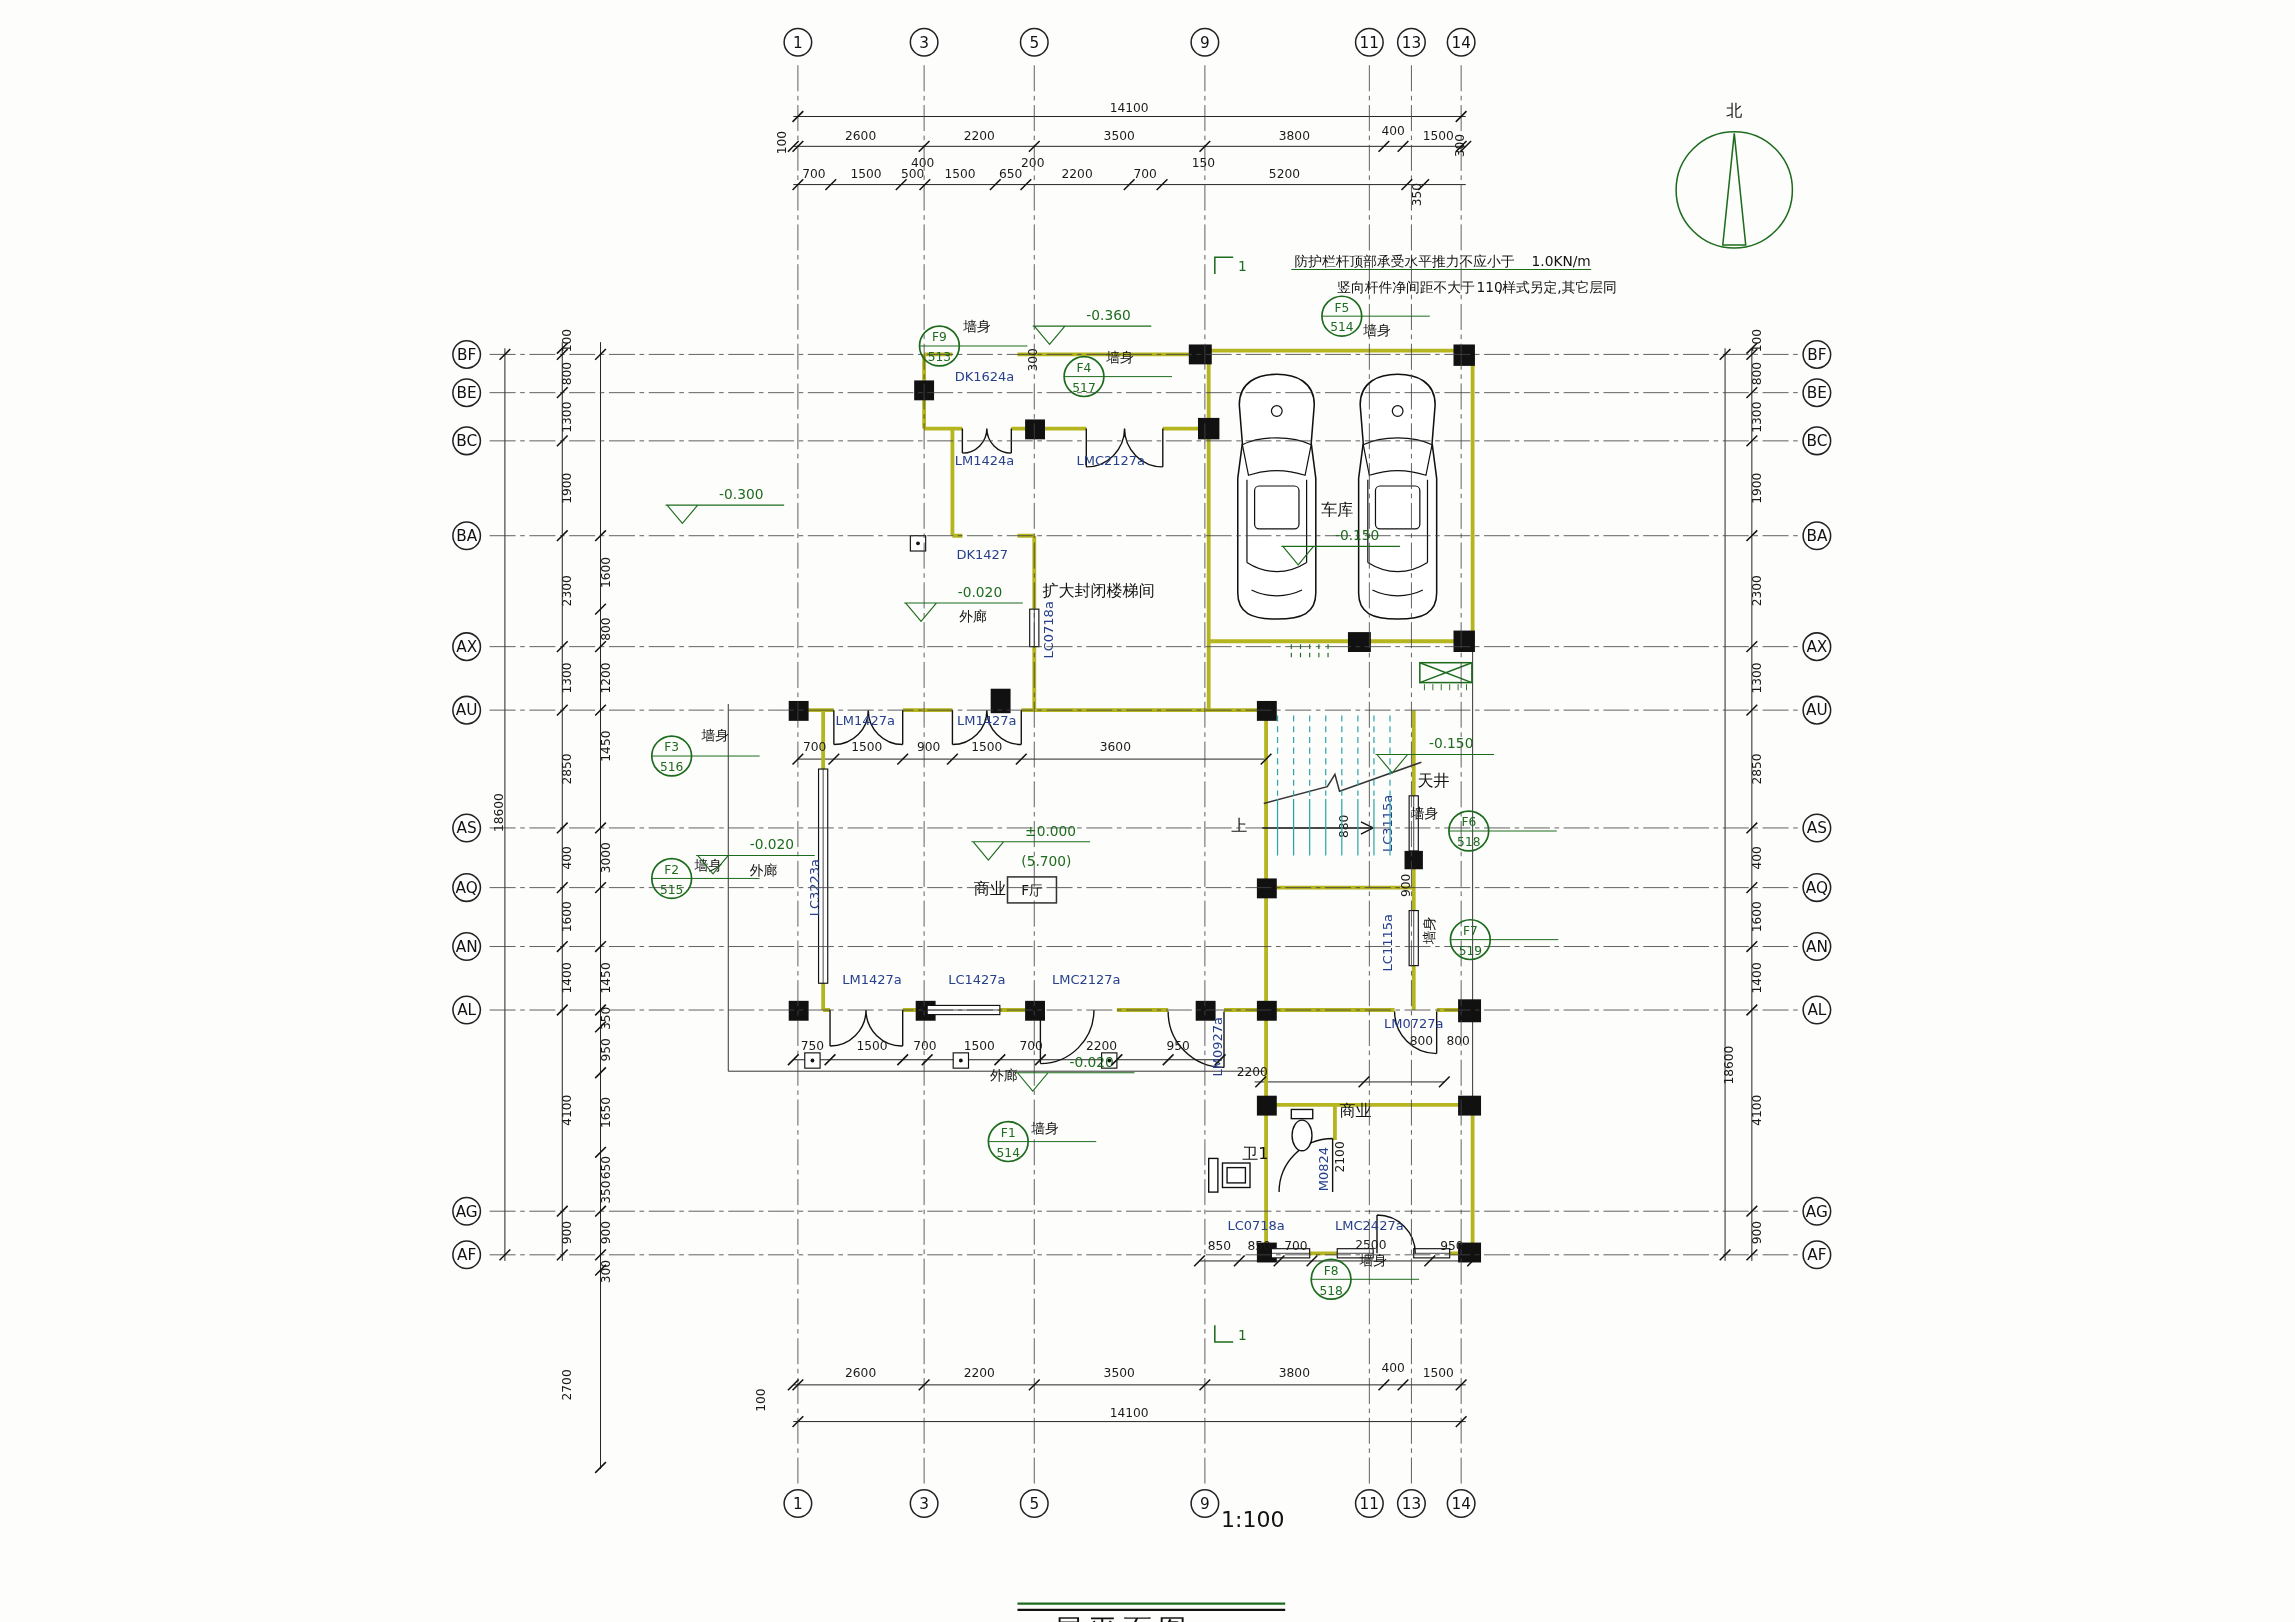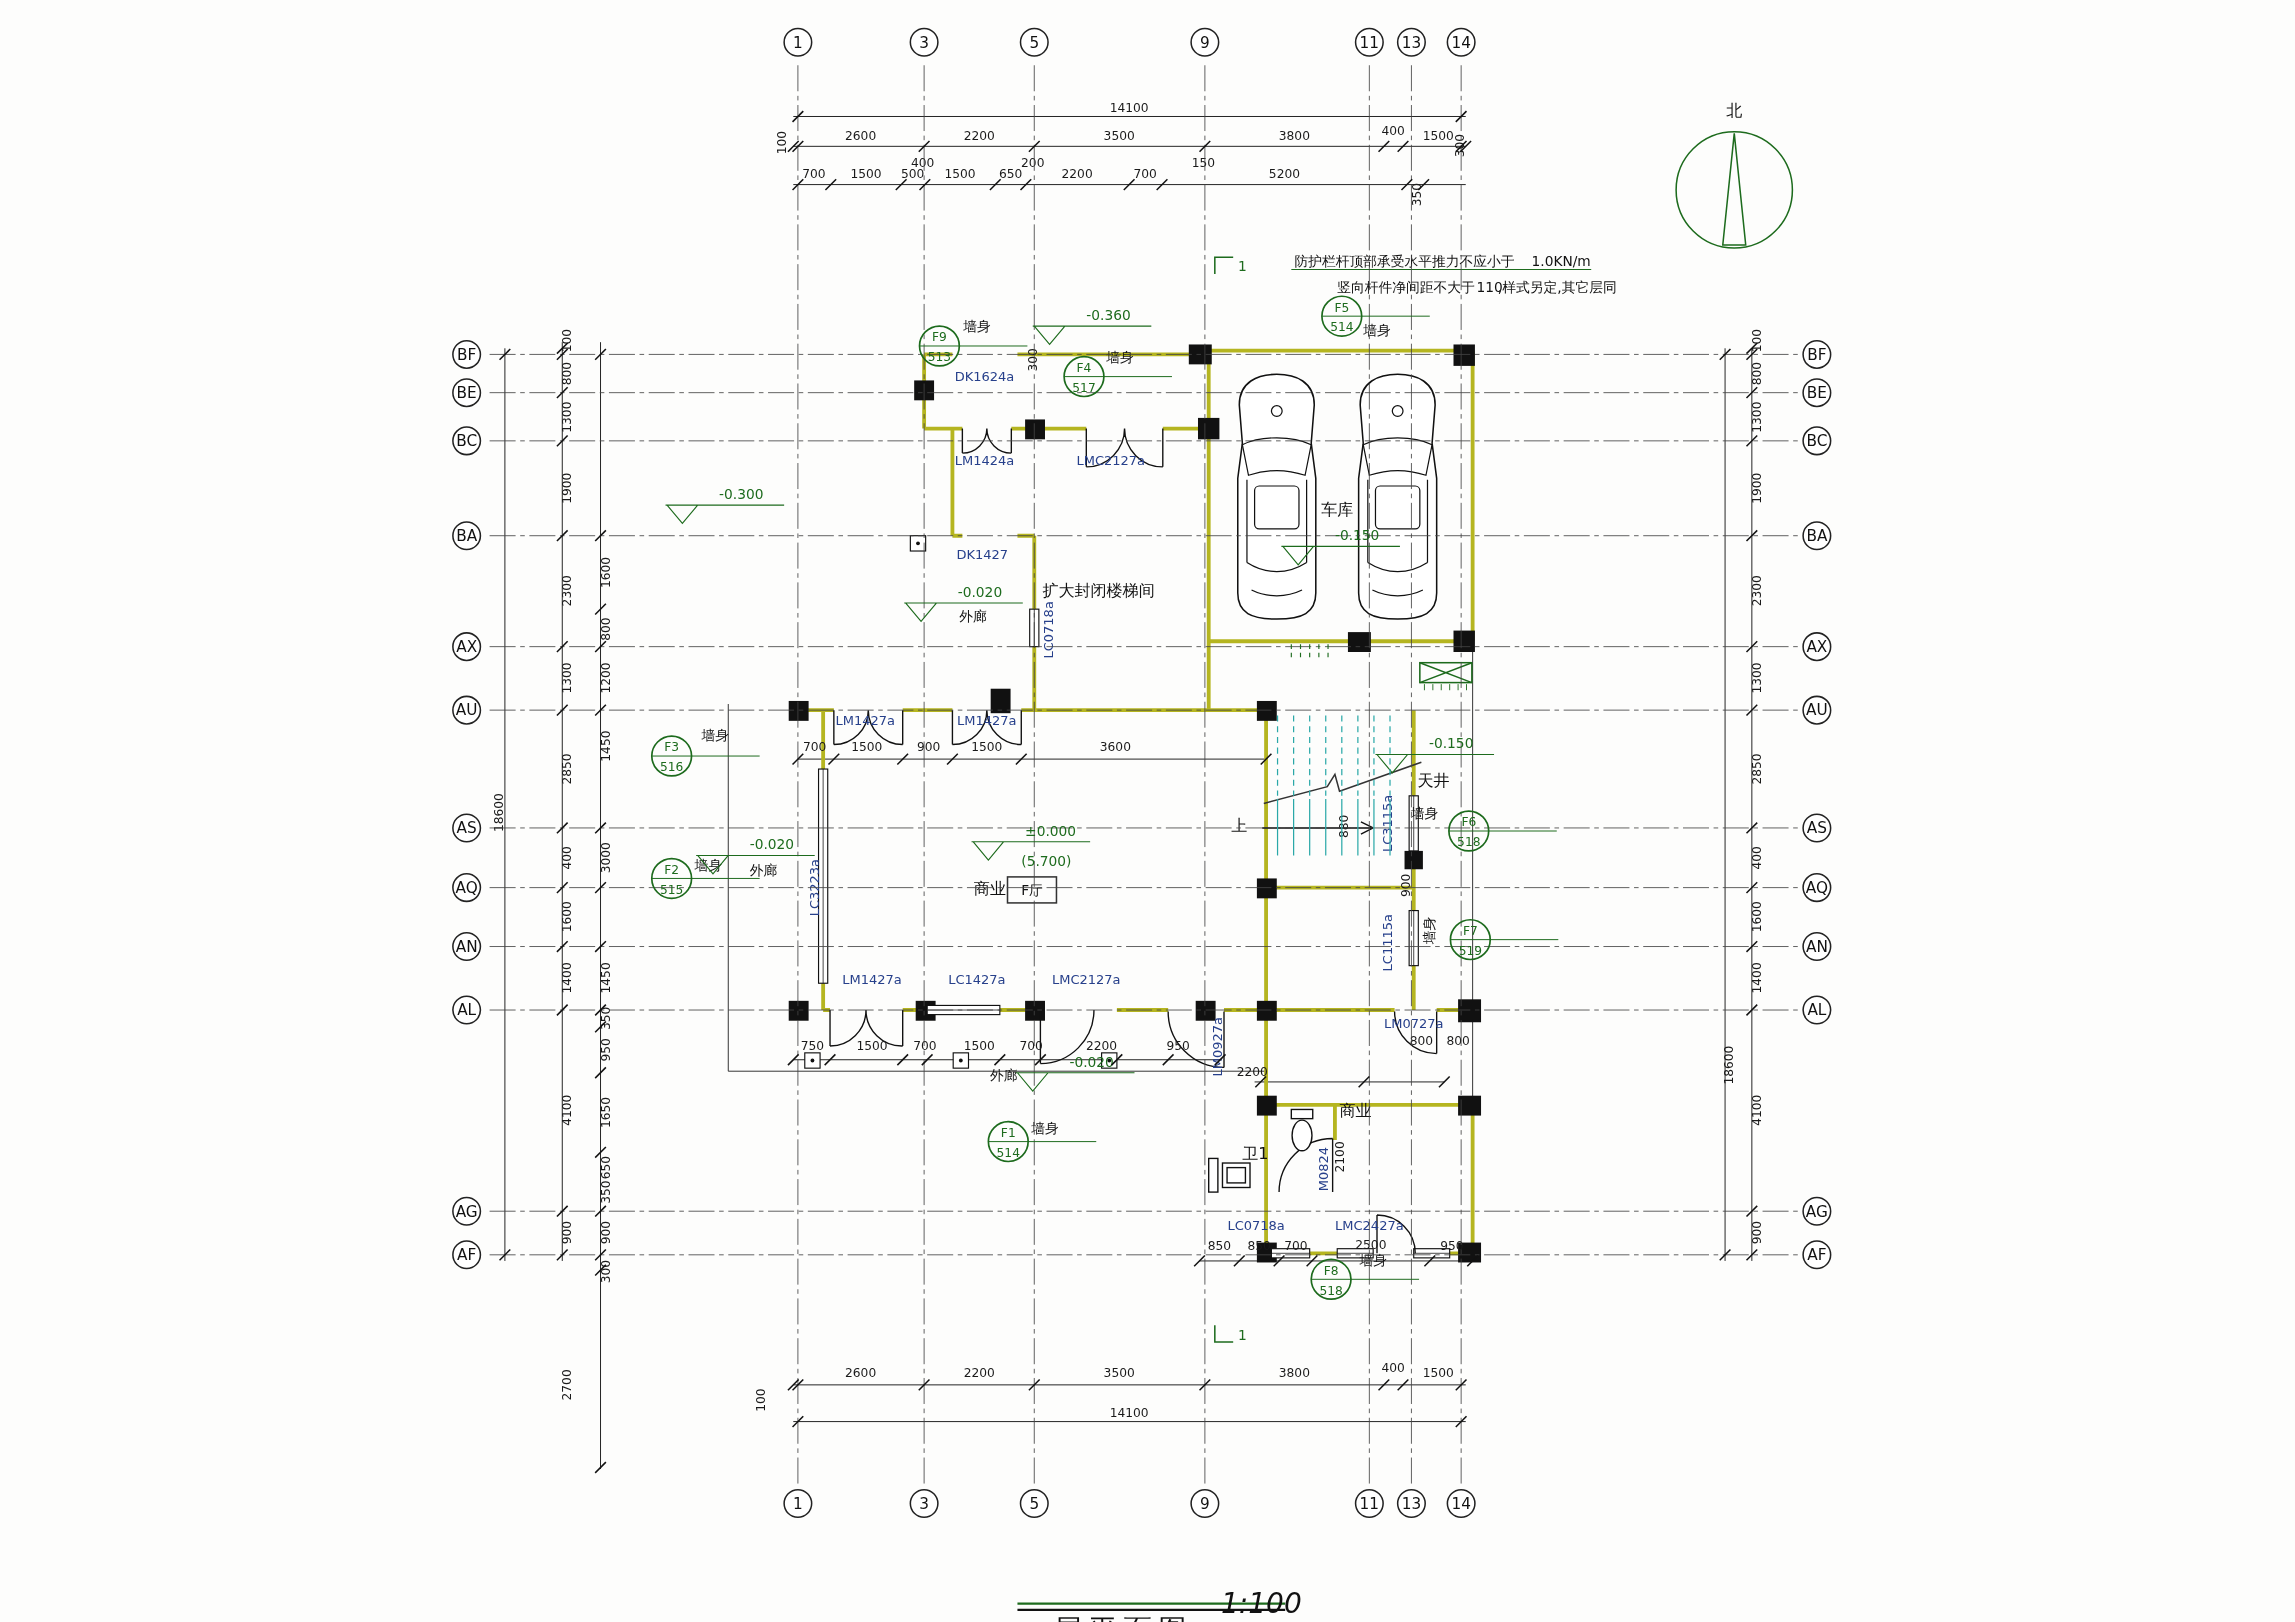--- a/index.html
+++ b/index.html
@@ -31,21 +31,21 @@
   .door{stroke:#111;stroke-width:1.8;fill:none;}
   .win{fill:#fff;stroke:#111;stroke-width:1.5;}
   .winl{stroke:#111;stroke-width:1;}
   .colrect{fill:#111;}
   .porch{fill:#fff;stroke:#111;stroke-width:1.5;}
   .carl{fill:#fff;stroke:#111;stroke-width:2;}
   .carl2{fill:none;stroke:#111;stroke-width:1.6;}
   .gr{stroke:#1d6b1d;stroke-width:2;fill:none;}
   .fixture{fill:#fff;stroke:#111;stroke-width:1.8;}
   .title-label{position:absolute;left:1019px;top:1611px;font-size:28px;letter-spacing:6.9px;color:#111;}
-  .scale-label{position:absolute;left:1221px;top:1587px;font-size:28px;color:#111;font-style:italic;}
+  .scale-label{position:absolute;left:1221px;top:1507px;font-size:22px;color:#111;}
 </style>
 </head>
 <body>
 
 <div id="stage">
   <svg width="2295" height="1623" viewBox="0 0 3000 2121">
 
     <g>
       <path class="dimline" d="M1037,152 H1916 M1037,191 H1916 M1037,241 H1916 M1037,1810 H1916 M1037,1858 H1916 M735,447 V1648 M785,447 V1920 M660,455 V1648 M2290,455 V1648 M2255,455 V1648 M1043,992 H1655 M1037,1385 H1595 M1640,1414 H1888 M1568,1648 H1927"></path>
     </g>

